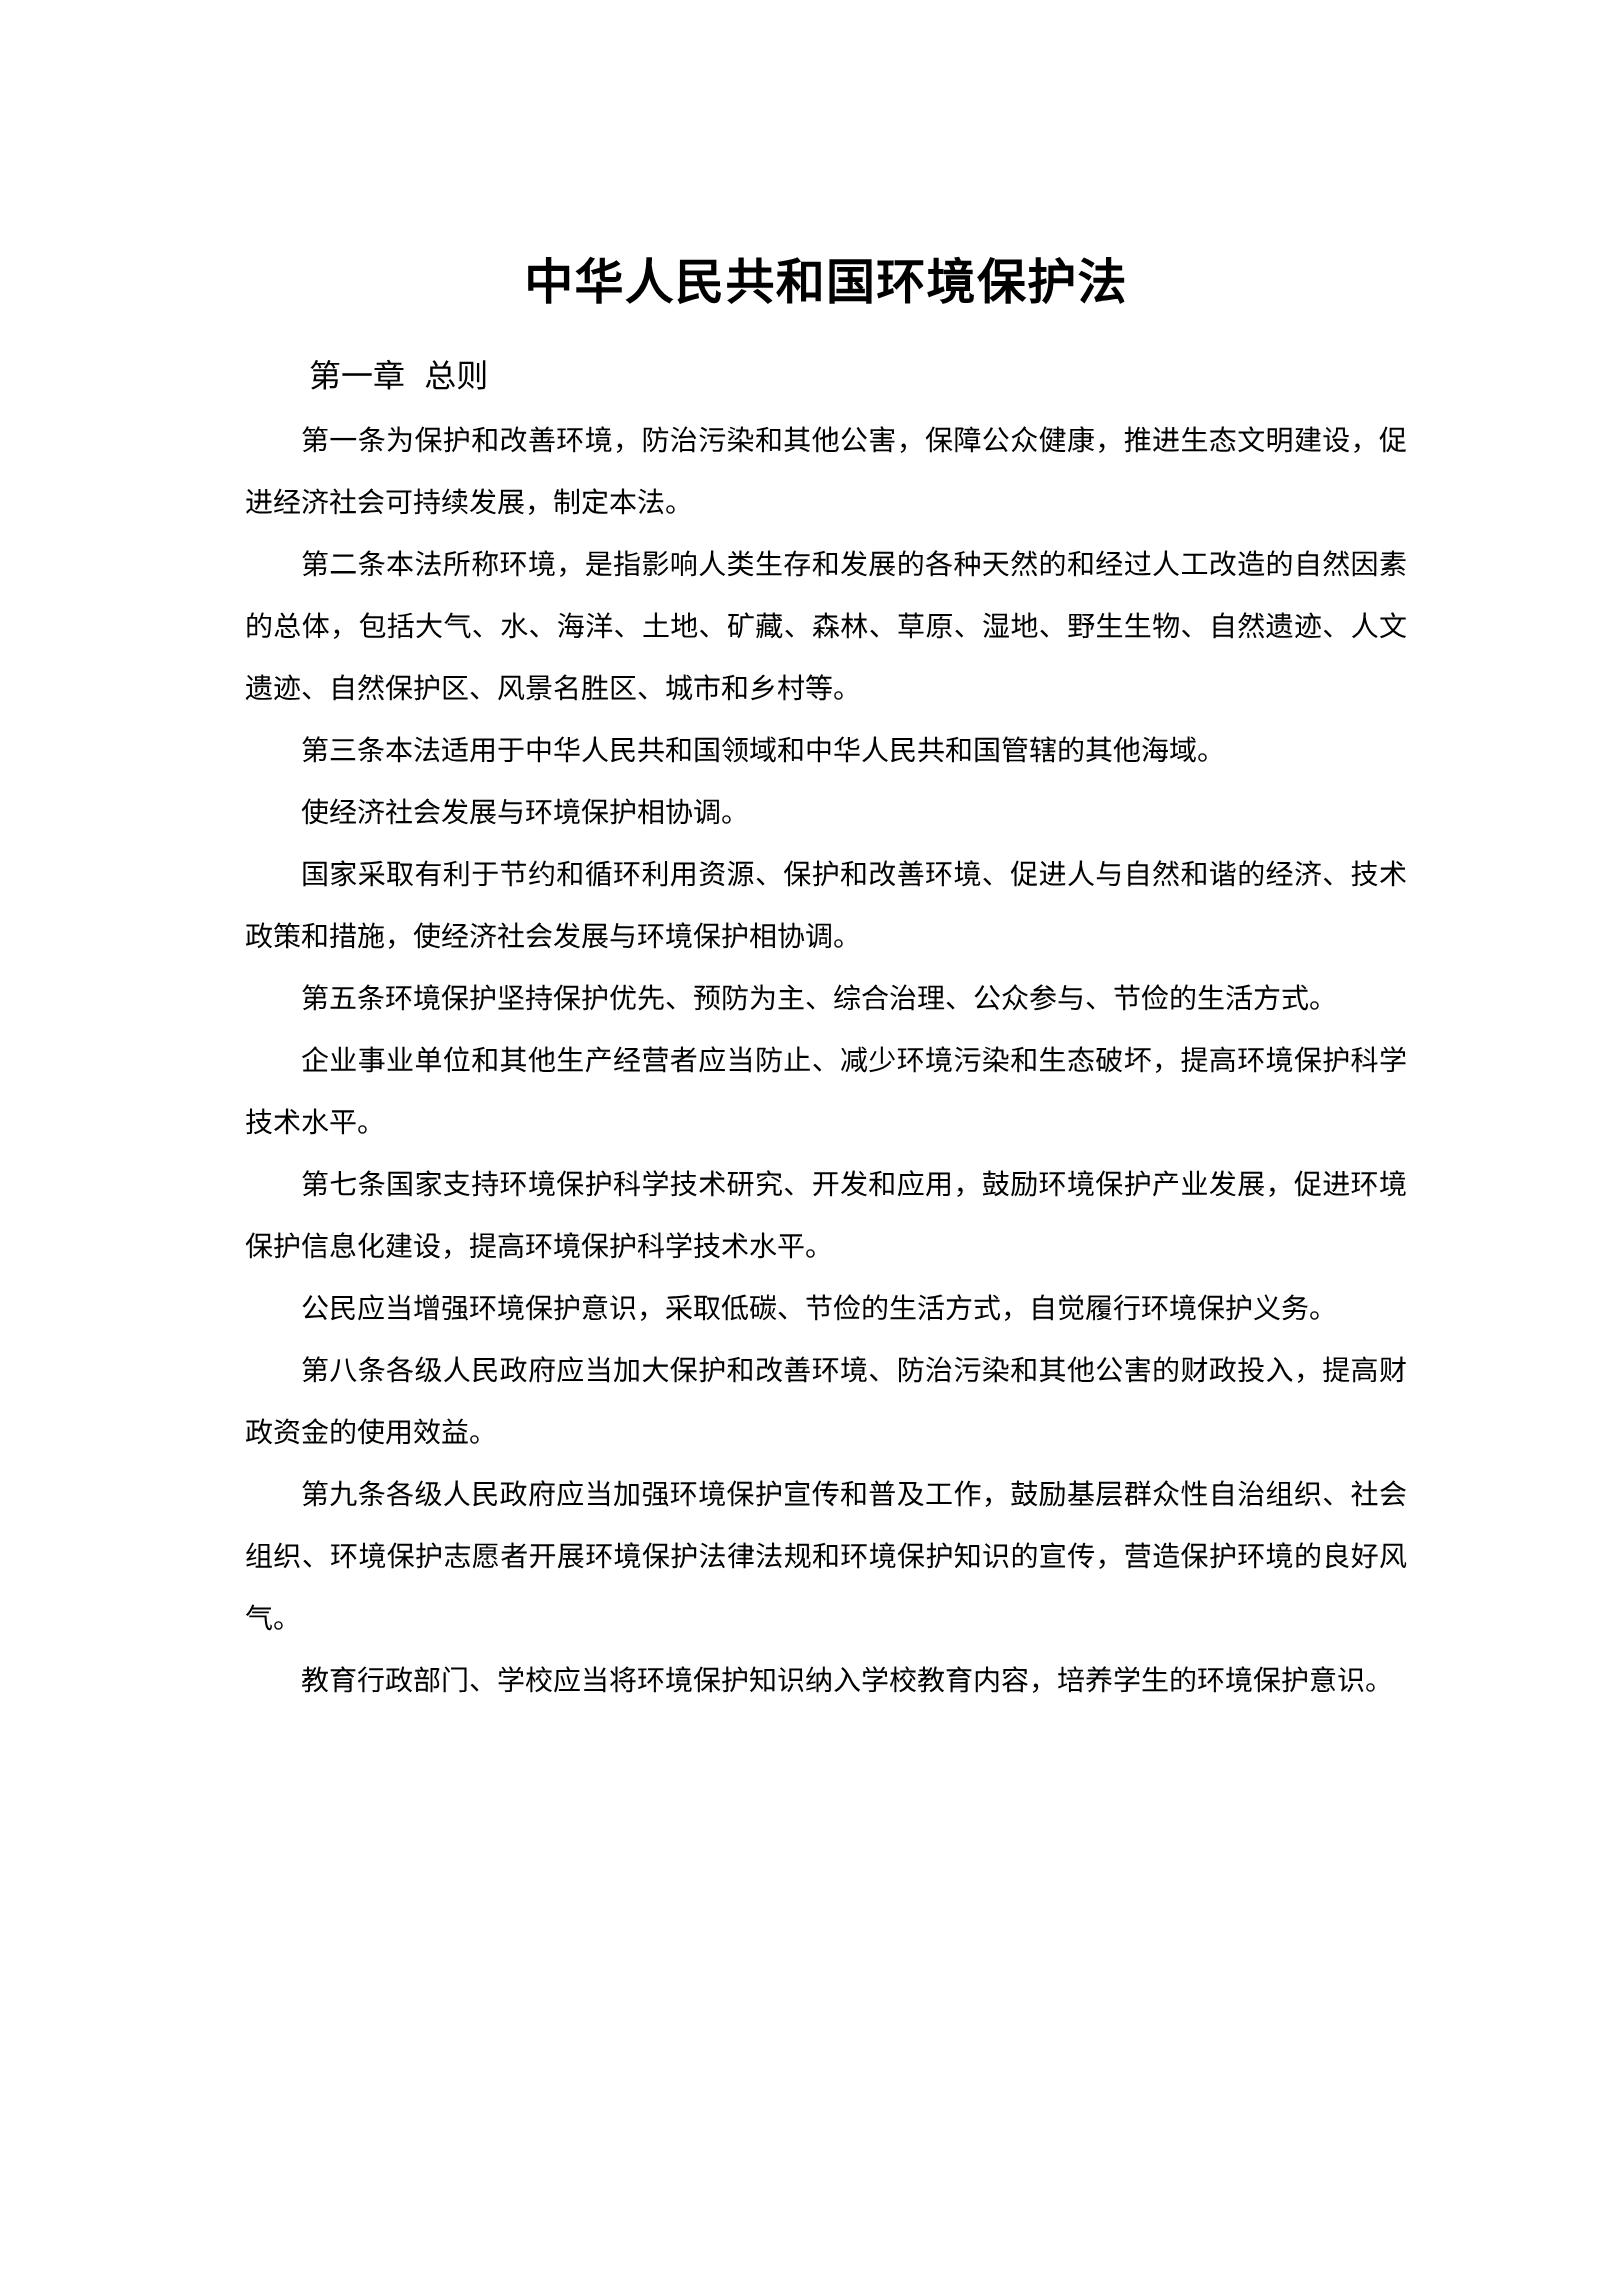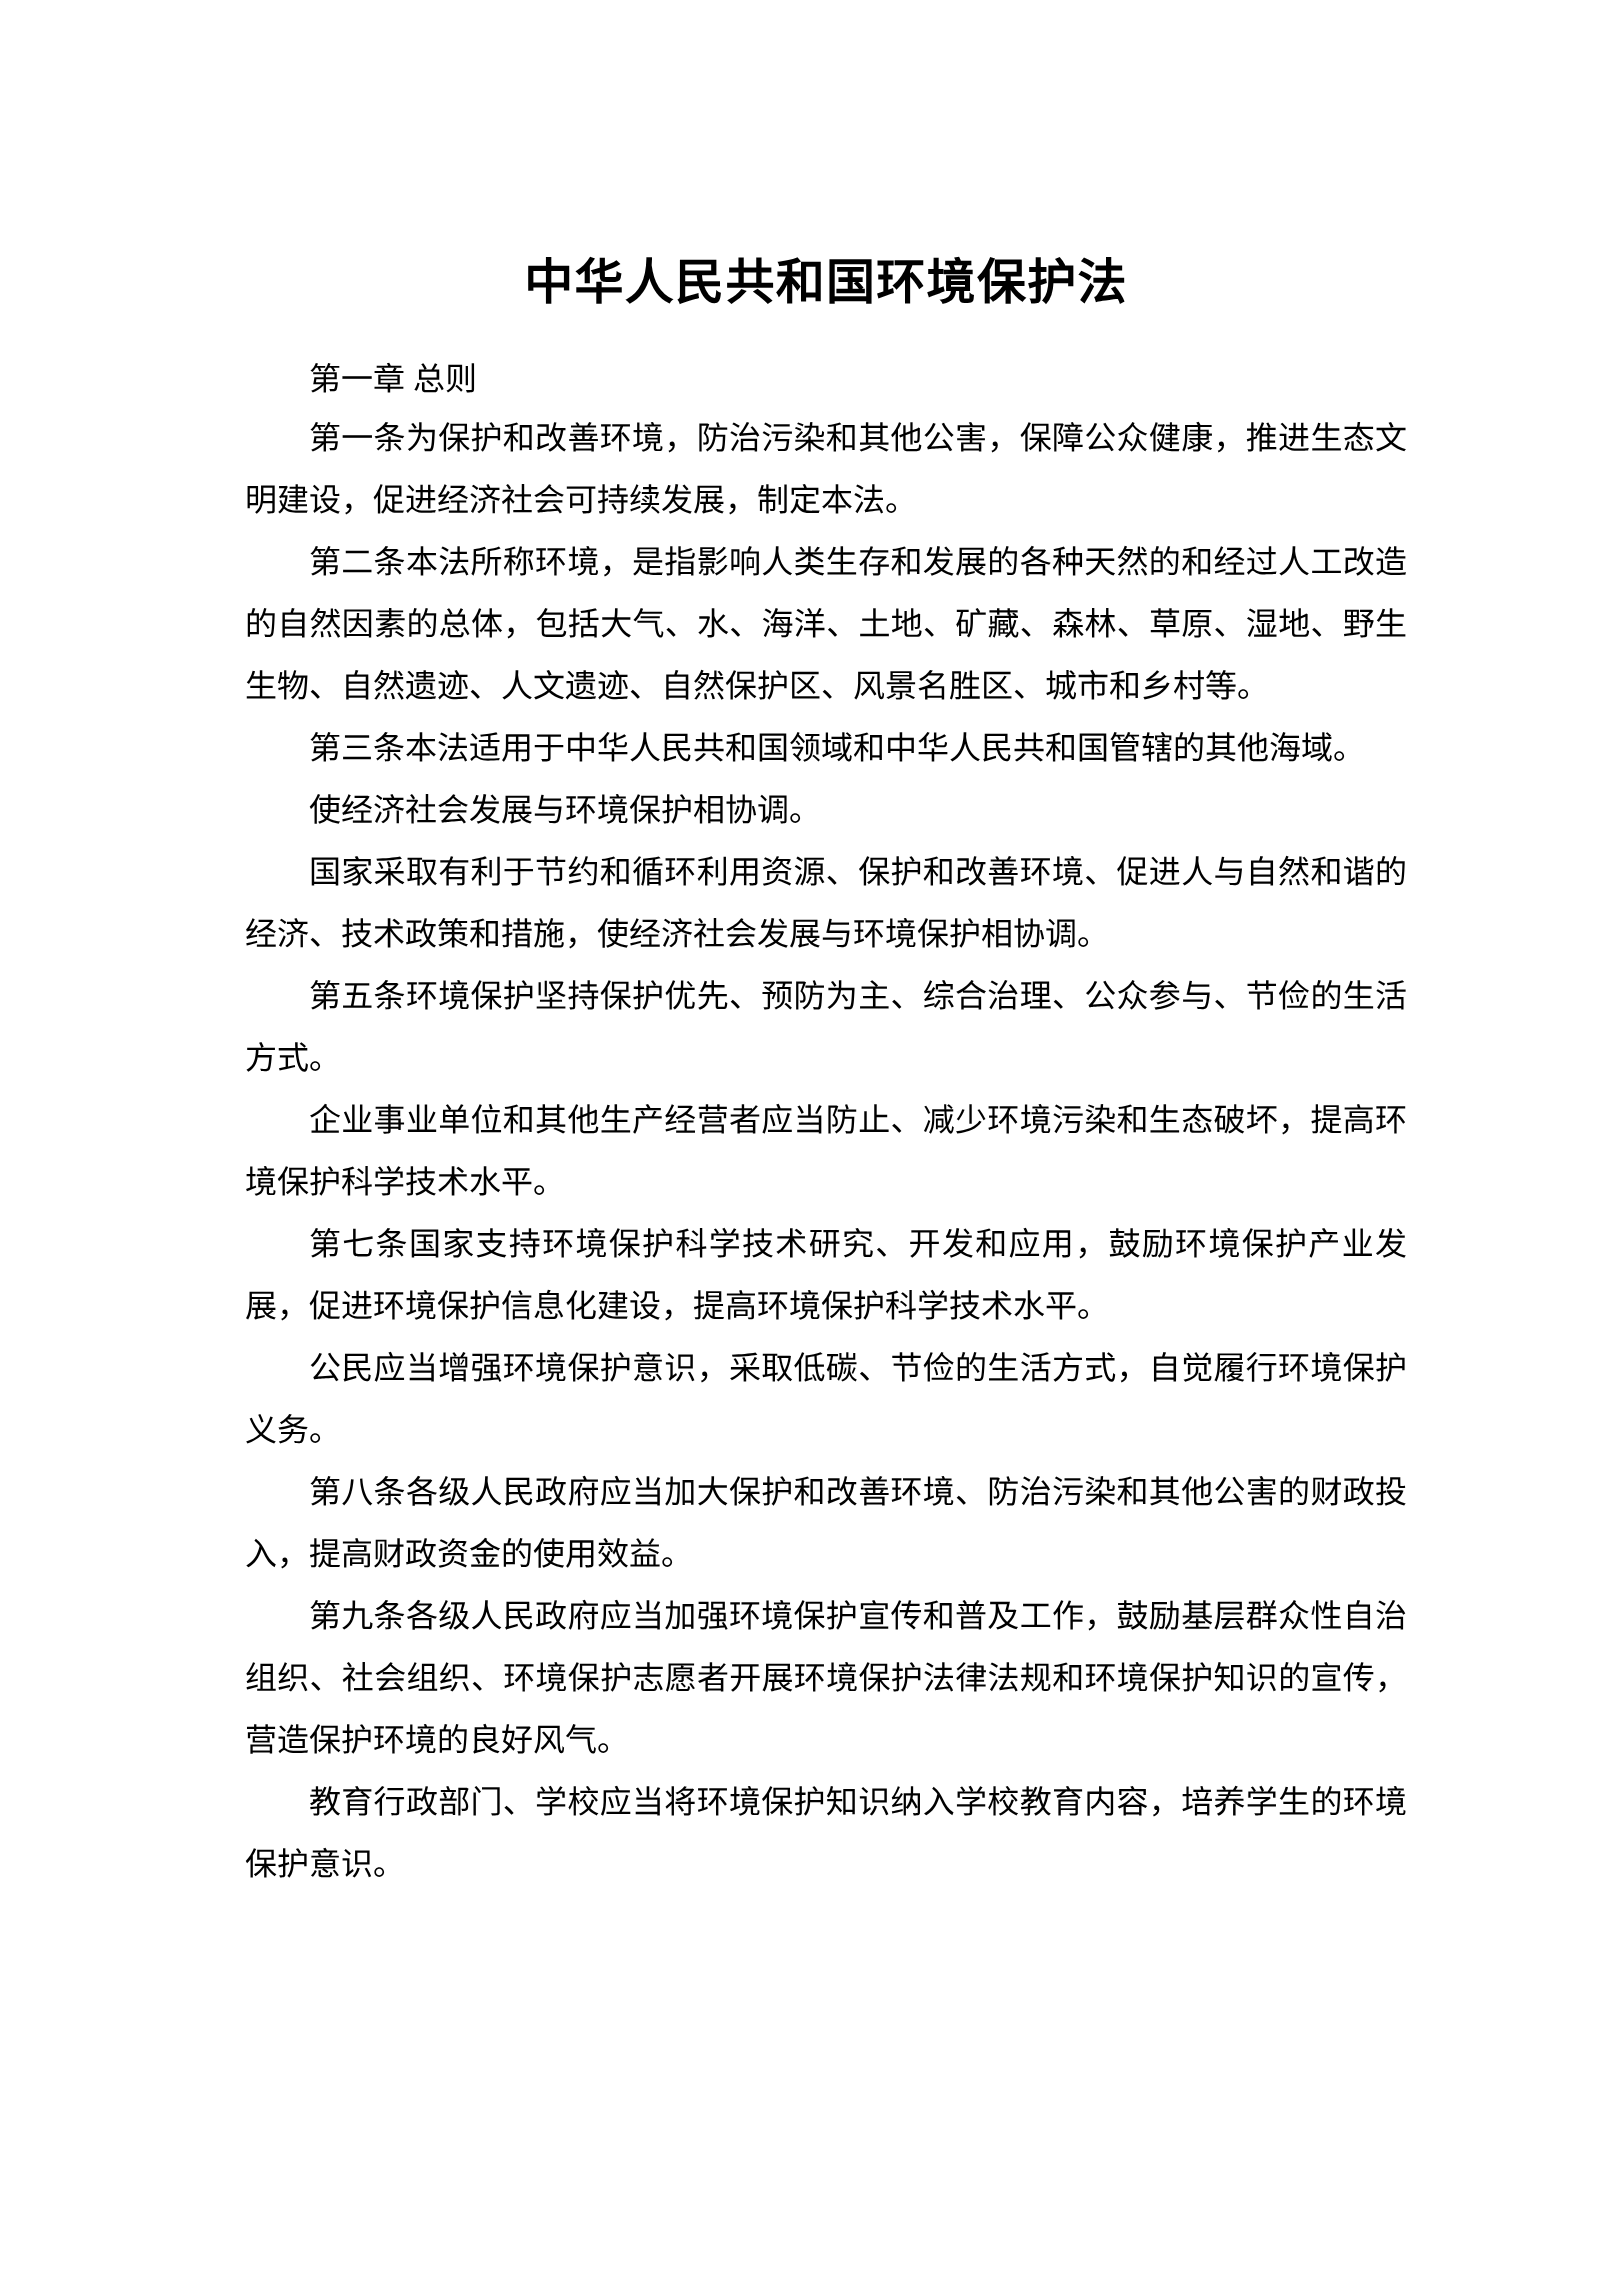--- a/index.html
+++ b/index.html
@@ -25,35 +25,35 @@
     margin: 0 0 26px 0;
     font-size: 49px;
     line-height: 79px;
     font-weight: bold;
     text-align: center;
     font-family: "Liberation Serif", "DejaVu Serif", serif;
     letter-spacing: 1.3px;
   }
   .doc-body p.body-para {
     margin: 0;
-    font-size: 32px;
+    font-size: 28px;
     line-height: 62px;
     text-align: justify;
     text-justify: inter-ideograph;
     text-indent: 2em;
     word-break: break-all;
     overflow-wrap: break-word;
-    font-family: Liberation Mono, monospace;
+    font-family: Liberation Sans, sans-serif;
   }
   .chapter-heading {
     margin: 0;
     font-size: 32px;
     line-height: 62px;
     text-indent: 2em;
-    font-family: Liberation Serif, serif;
+    font-family: Liberation Mono, monospace;
   }
 </style>
 </head>
 <body>
 
 <div class="page">
   <h1 class="doc-title">中华人民共和国环境保护法</h1>
 
   <div class="doc-body">
     <p class="chapter-heading">第一章 总则</p>

